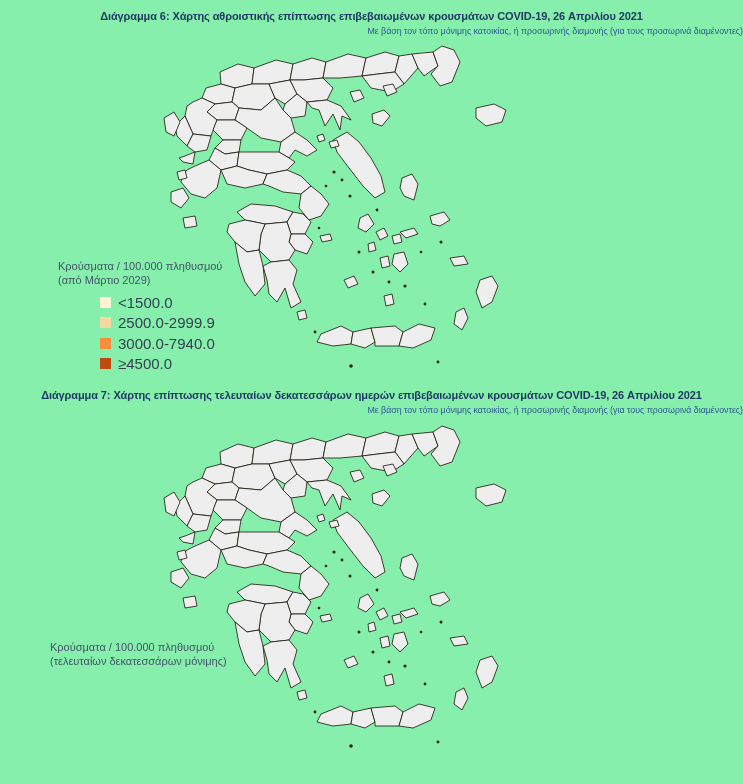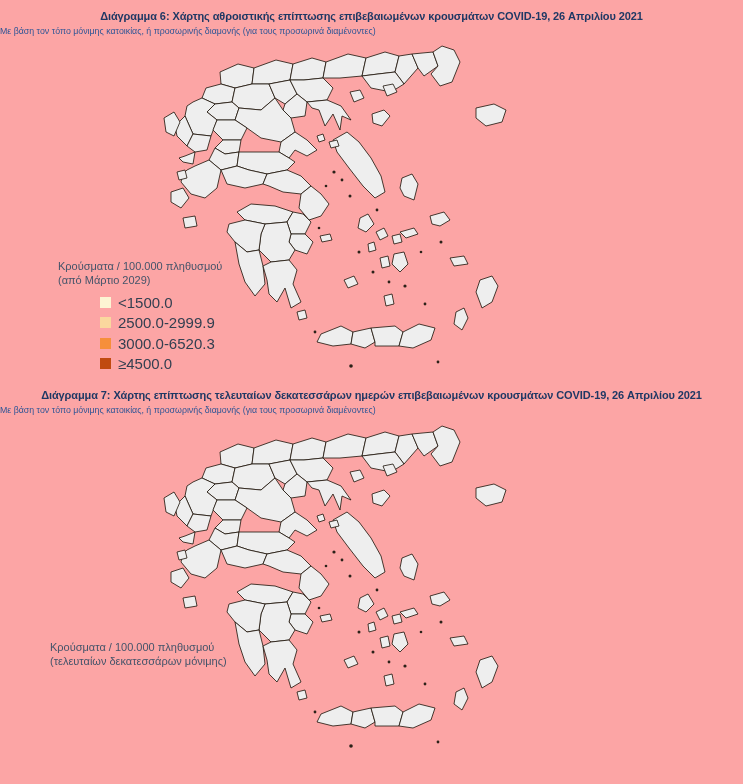--- a/index.html
+++ b/index.html
@@ -1,20 +1,20 @@
 <!DOCTYPE html>
 <html><head>
 <meta charset="utf-8">
 <style>
   html,body { margin:0; padding:0; background:#fff; }
-  .page { position:relative; width:743px; height:784px; background:#fca5a5;
+  .page { position:relative; width:743px; height:784px; background:#86efac;
           font-family:"Liberation Sans", sans-serif; overflow:hidden; }
   .fig-title { position:absolute; left:0; width:100%; text-align:center;
                font-size:11px; font-weight:bold; color:#1F3864; letter-spacing:-0.1px; }
-  .fig-subtitle { position:absolute; left:0; width:100%; text-align:left;
+  .fig-subtitle { position:absolute; left:0; width:100%; text-align:right;
                   font-size:8.8px; color:#2E5596; }
   .map-svg { position:absolute; left:88px; width:620px; height:340px; }
   #map1-svg { top:44px; }
   #map2-svg { top:424px; }
   polygon[data-region] { stroke:#1A1208; stroke-width:0.8; stroke-linejoin:round; fill:#eee; }
   .islet { fill:#2B2118; stroke:none; }
   .legend { position:absolute; }
   #legend1 { left:58px; top:259px; width:196px; }
   #legend2 { left:50px; top:640px; width:216px; }
   .legend-title { font-size:11px; color:#44546A; line-height:1.3; }
@@ -131,21 +131,21 @@
       <div class="legend-row">
         <span class="swatch" style="background-color: rgb(253, 244, 211);"></span>
         <span class="legend-label">&lt;1500.0</span>
       </div>
       <div class="legend-row">
         <span class="swatch" style="background-color: rgb(250, 215, 158);"></span>
         <span class="legend-label">2500.0-2999.9</span>
       </div>
       <div class="legend-row">
         <span class="swatch" style="background-color: rgb(246, 143, 59);"></span>
-        <span class="legend-label">3000.0-6520.3</span>
+        <span class="legend-label">3000.0-7940.0</span>
       </div>
       <div class="legend-row">
         <span class="swatch" style="background-color: rgb(192, 74, 16);"></span>
         <span class="legend-label">≥4500.0</span>
       </div>
     </div>
   </div>
 
   <div class="fig-title" style="top:389px">Διάγραμμα 7: Χάρτης επίπτωσης τελευταίων δεκατεσσάρων ημερών επιβεβαιωμένων κρουσμάτων COVID-19, 26 Απριλίου 2021</div>
   <div class="fig-subtitle" style="top:405px">Με βάση τον τόπο μόνιμης κατοικίας, ή προσωρινής διαμονής (για τους προσωρινά διαμένοντες)</div>

